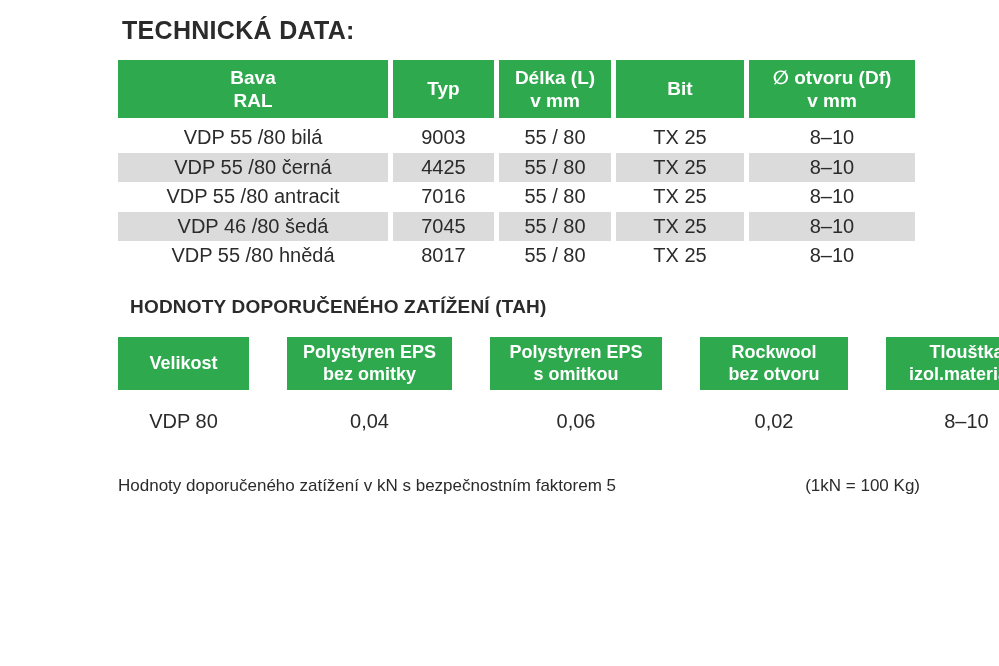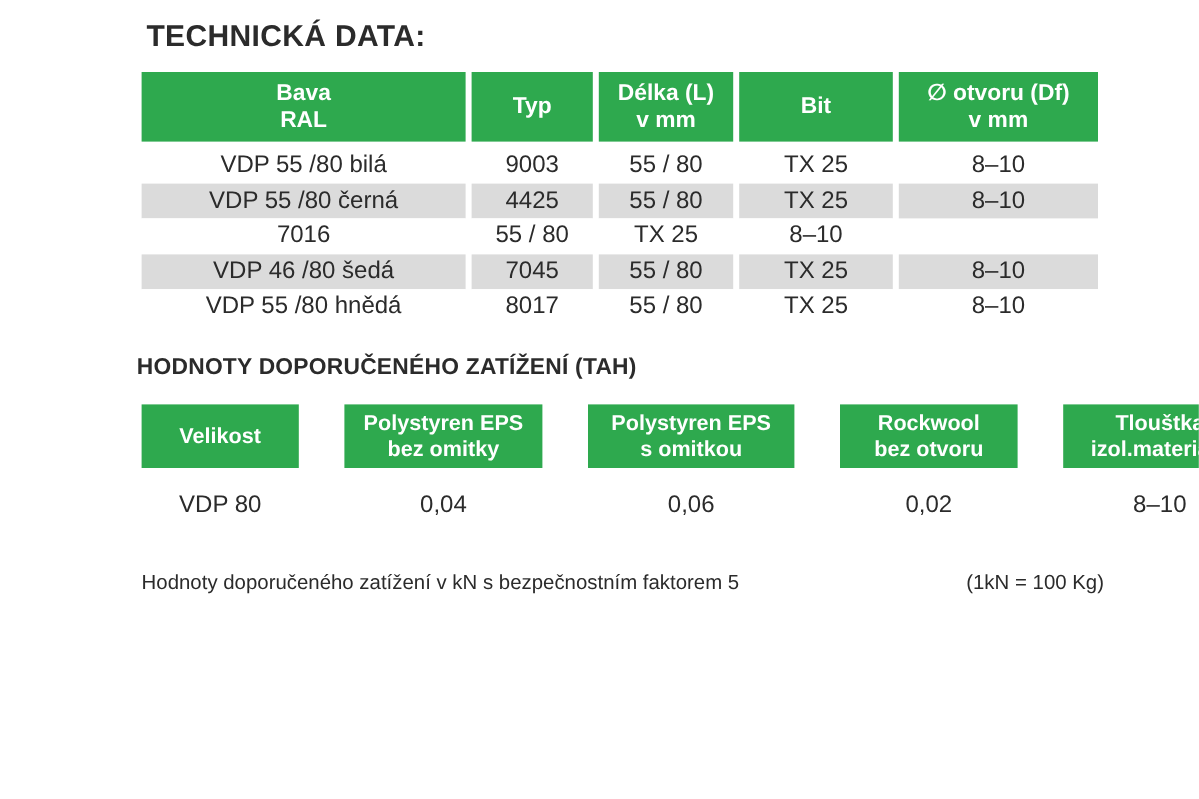--- a/index.html
+++ b/index.html
@@ -11,21 +11,21 @@
     overflow:hidden;
   }
   .page { position:relative; width:999px; height:666px; background:#fff;border-radius:14px; }
 
   .title1 {
     position:absolute; left:122px; top:16px; margin:0;
     font-size:25px; font-weight:700; letter-spacing:0.3px;
     color:var(--text_dark,#2b2b2b);
   }
   .title2 {
-    position:absolute; left:114px; top:296px; margin:0;
+    position:absolute; left:130px; top:296px; margin:0;
     font-size:19px; font-weight:700; letter-spacing:0.2px;
     color:var(--text_dark,#2b2b2b);
   }
 
   .table { position:absolute; left:118px; width:797px; }
   .t1 { top:60px; }
   .t2 { top:337px; }
 
   .t1grid { display:grid; grid-template-columns:270px 101px 112px 128px 166px; column-gap:5px; }
   .t2grid { display:grid; grid-template-columns:131px 165px 172px 148px 161px; column-gap:5px;gap:38px; }
@@ -84,20 +84,21 @@
         <div class="td">8–10</div>
       </div>
       <div class="tr t1grid alt">
         <div class="td">VDP 55 /80 černá</div>
         <div class="td">4425</div>
         <div class="td">55 / 80</div>
         <div class="td">TX 25</div>
         <div class="td">8–10</div>
       </div>
       <div class="tr t1grid">
+        <div class="td">VDP 55 /80 antracit</div>
         <div class="td">7016</div>
         <div class="td">55 / 80</div>
         <div class="td">TX 25</div>
         <div class="td">8–10</div>
       </div>
       <div class="tr t1grid alt">
         <div class="td">VDP 46 /80 šedá</div>
         <div class="td">7045</div>
         <div class="td">55 / 80</div>
         <div class="td">TX 25</div>

